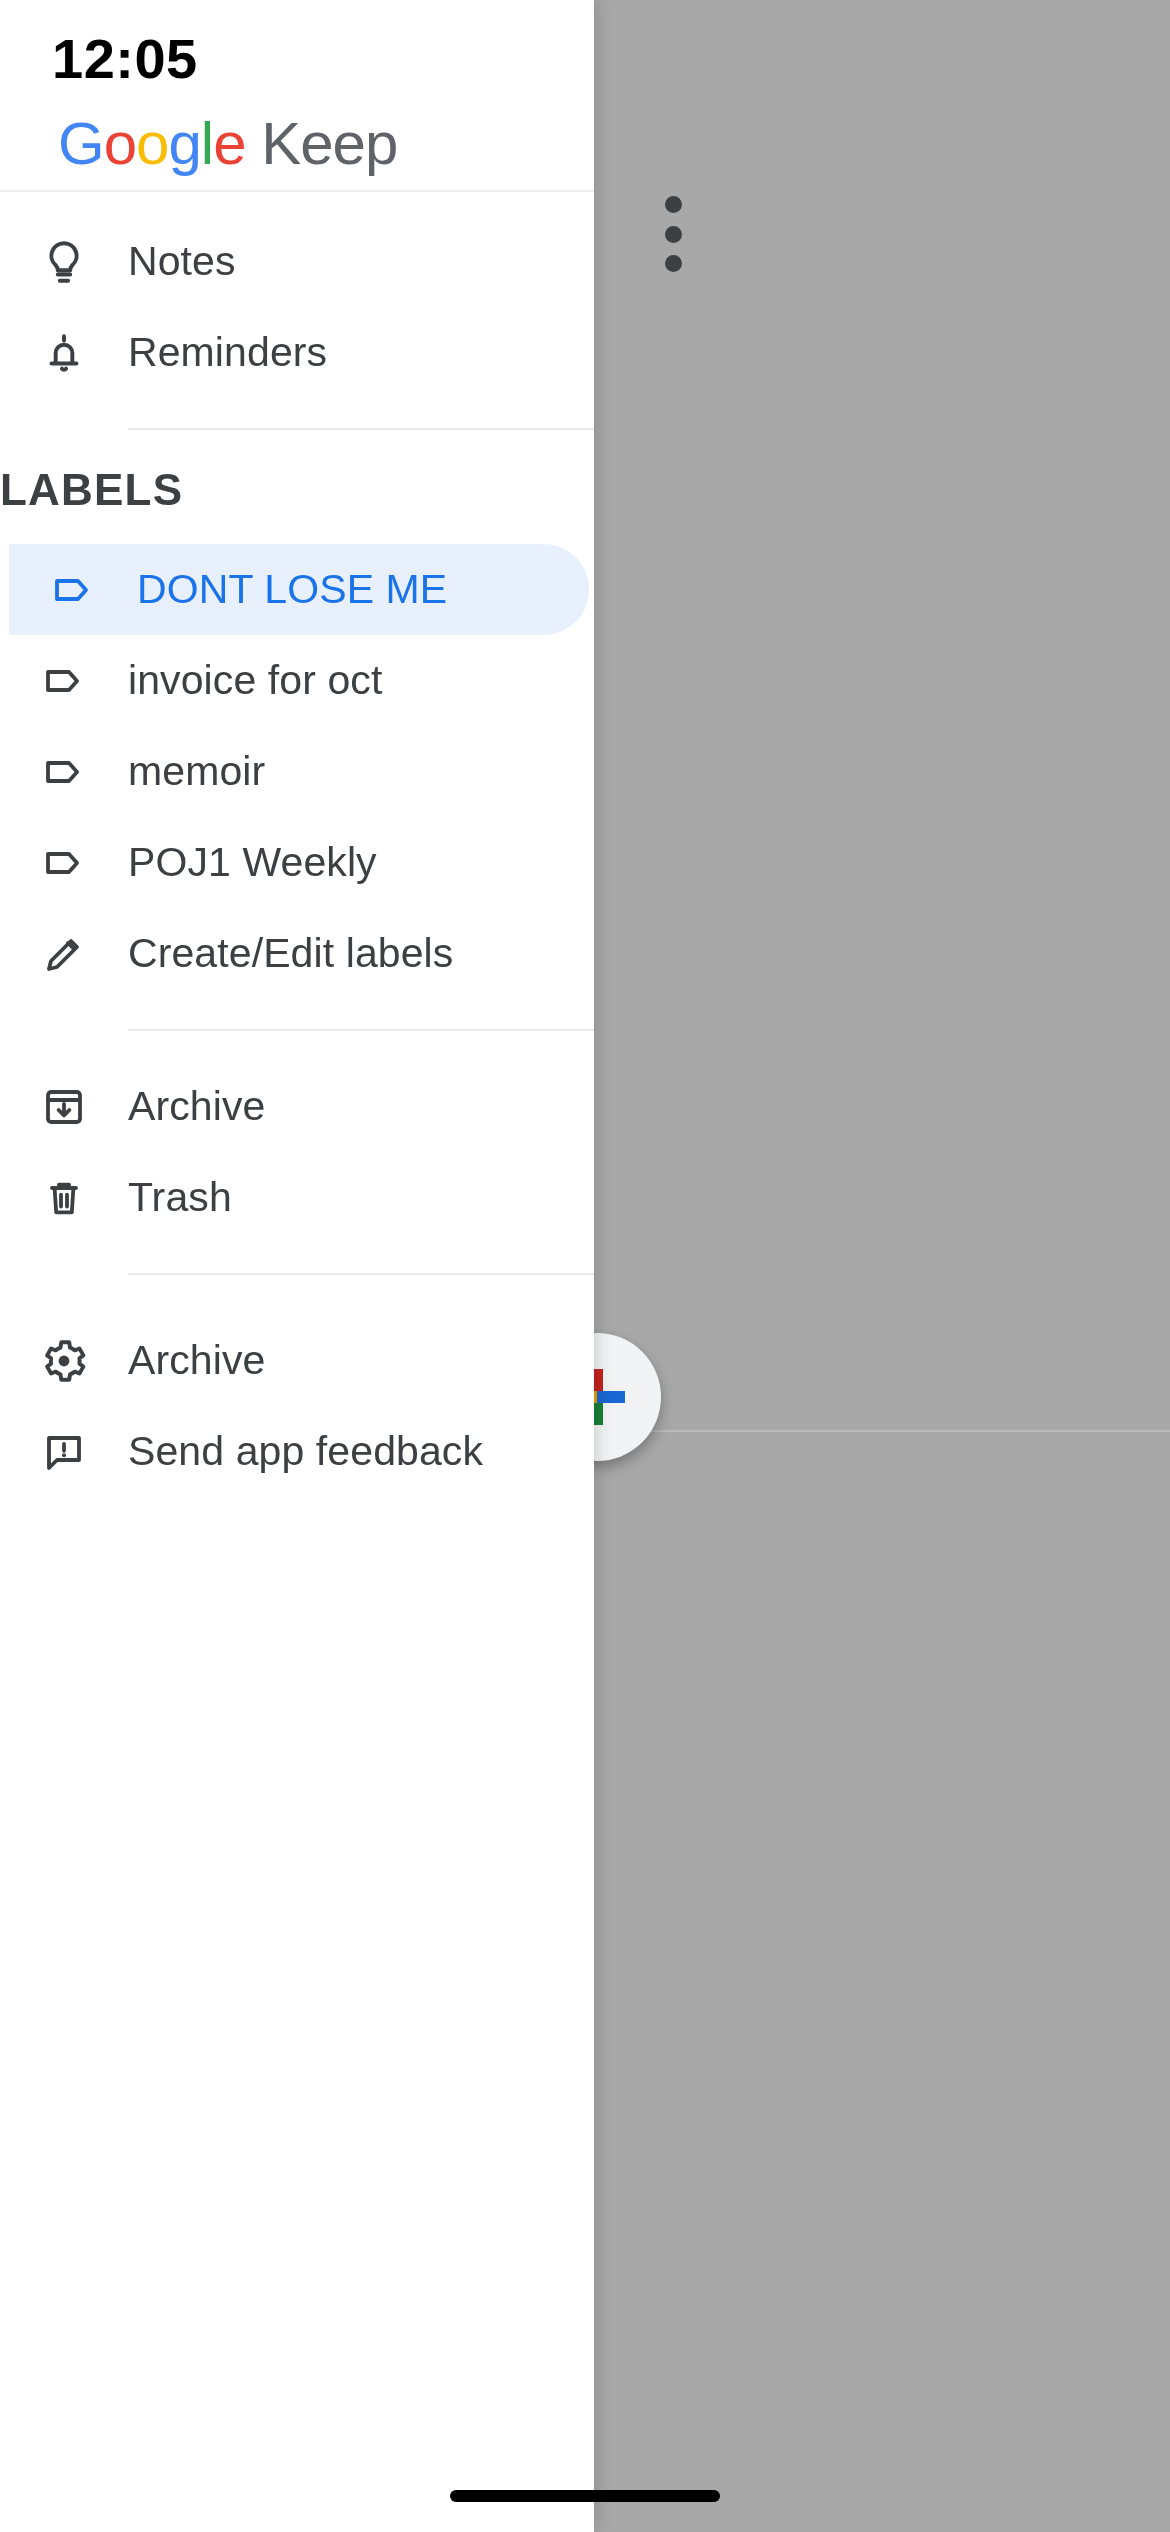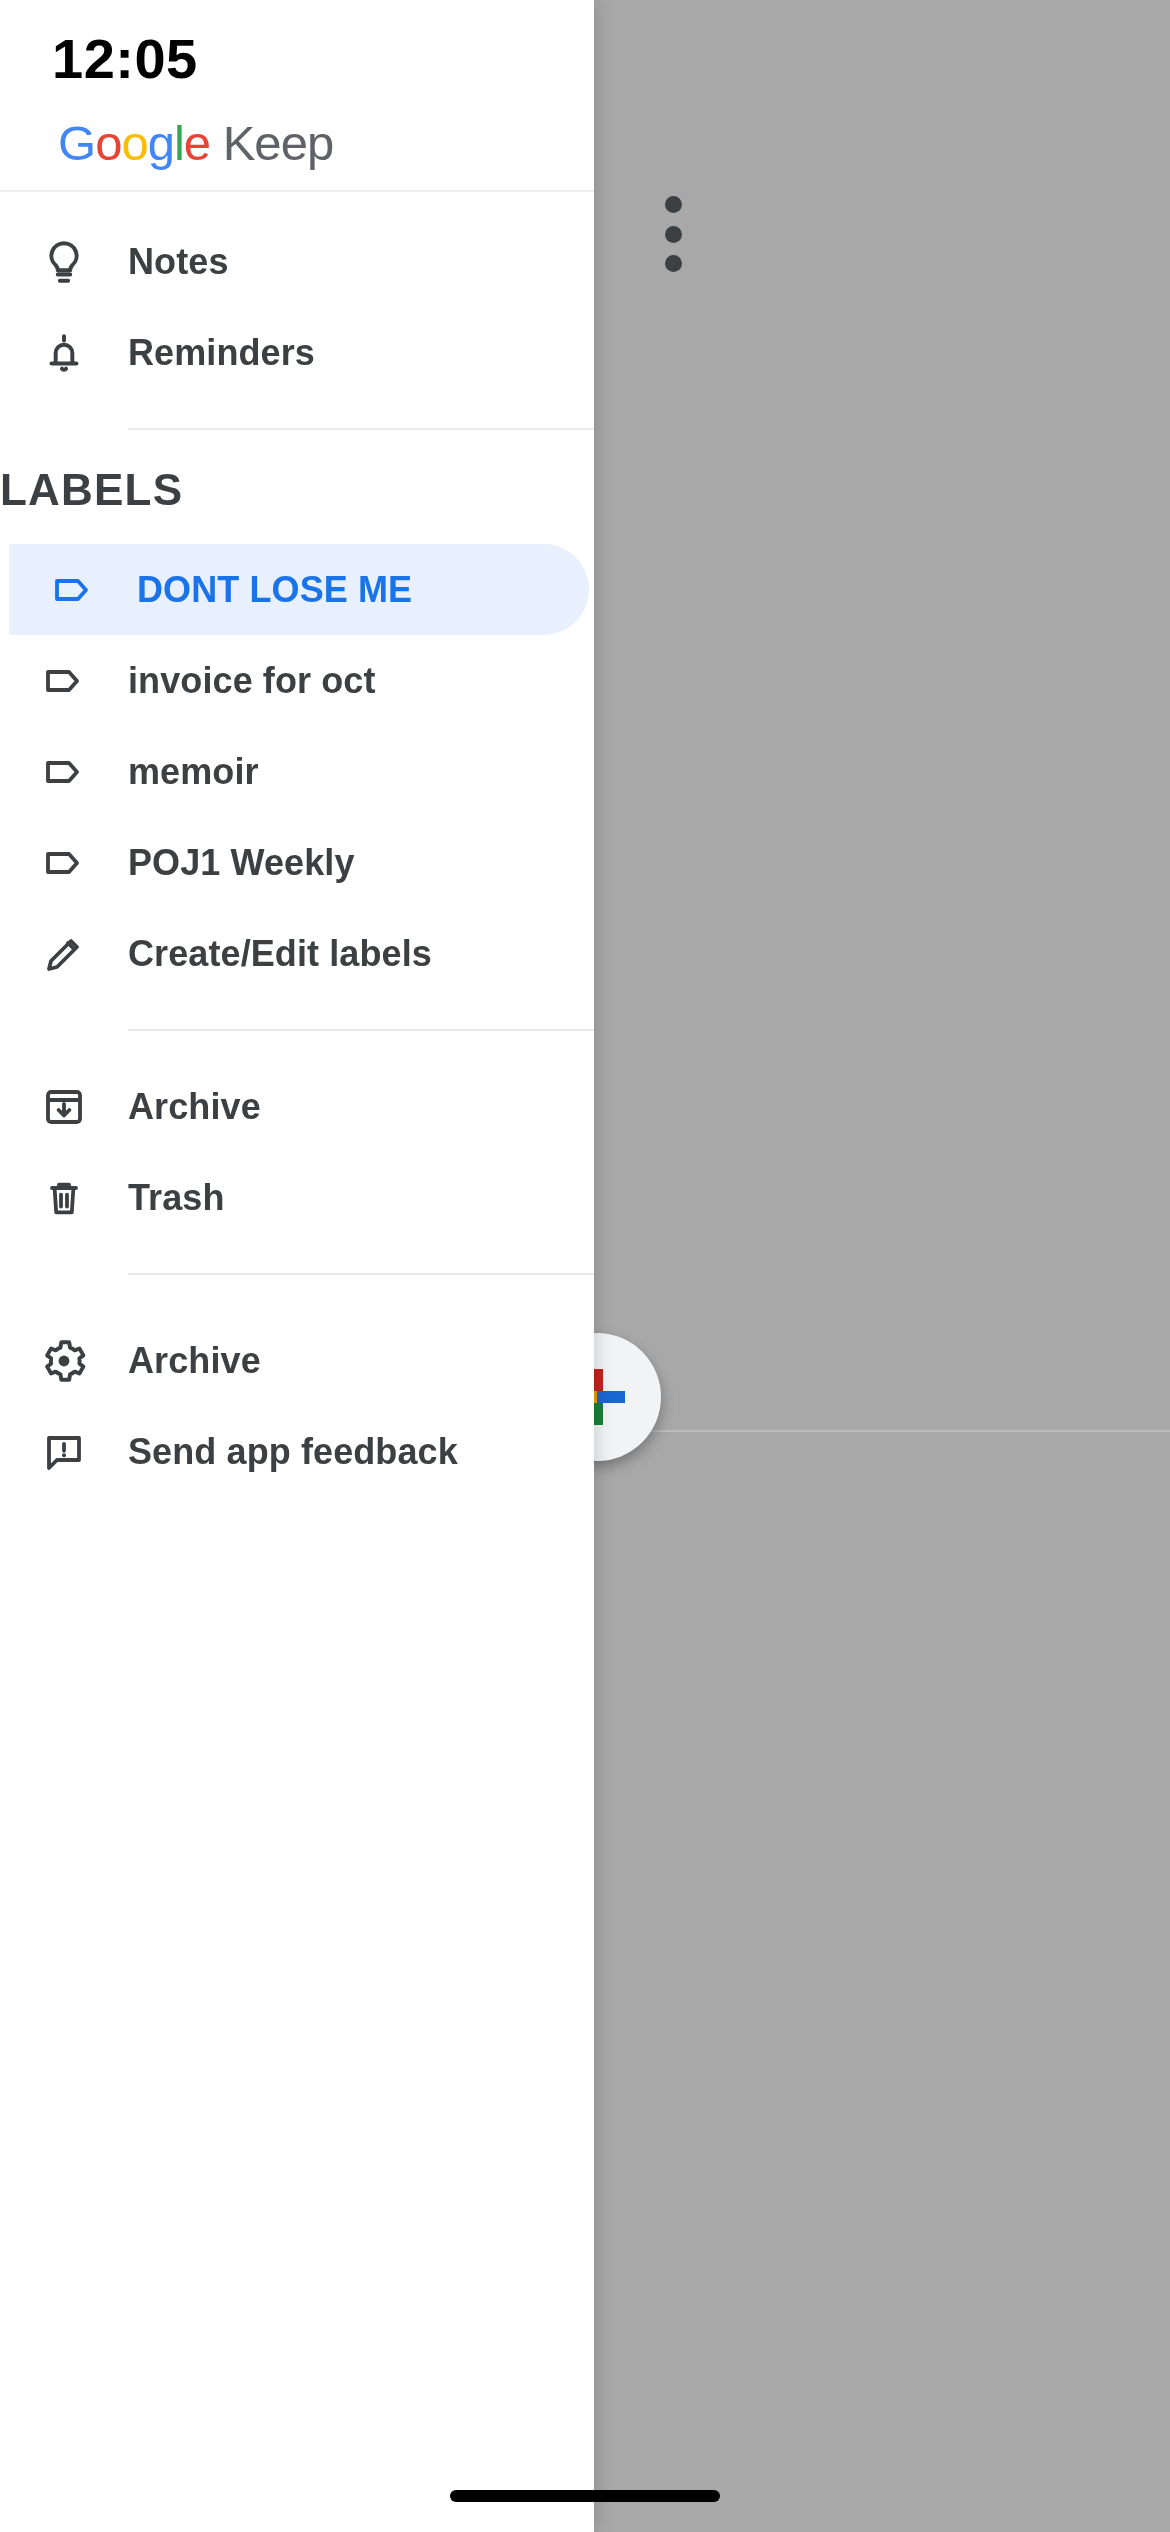--- a/index.html
+++ b/index.html
@@ -75,40 +75,40 @@
     position:absolute; left:52px; top:26px;
     font-size:56px; font-weight:bold; color:#000;
     letter-spacing:.5px;
   }
 
   
   .app-bar {
     height:96px; display:flex; align-items:center; padding-left:58px;
     border-bottom:2px solid #eceff1;
   }
-  .logo { font-size:49px; letter-spacing:-1px; white-space:nowrap; }
+  .logo { font-size:60px; letter-spacing:-1px; white-space:nowrap; }
   .logo .g1 { color:#4285f4; }
   .logo .o1 { color:#ea4335; }
   .logo .o2 { color:#fbbc05; }
   .logo .g2 { color:#4285f4; }
   .logo .l  { color:#34a853; }
   .logo .e  { color:#ea4335; }
   .logo .keep { color:#5f6368; }
 
   
   .nav-row {
     height:91px; display:flex; align-items:center;
     position:relative;
   }
   .nav-row .ico {
     width:128px; min-width:128px; display:flex; align-items:center; justify-content:center;
     color:#3c4043;
   }
   .nav-row .lbl {
-    font-size:36px; color:#3c4043; font-weight:bold; letter-spacing:.1px;
+    font-size:41px; color:#3c4043; font-weight:normal; letter-spacing:.1px;
     white-space:nowrap;
   }
 
   .nav-row.selected {
     background:#e8f0fe;
     border-top-right-radius:46px; border-bottom-right-radius:46px;
     width:580px;
     margin-left:9px;
   }
   .nav-row.selected .ico { color:#1a73e8; }

